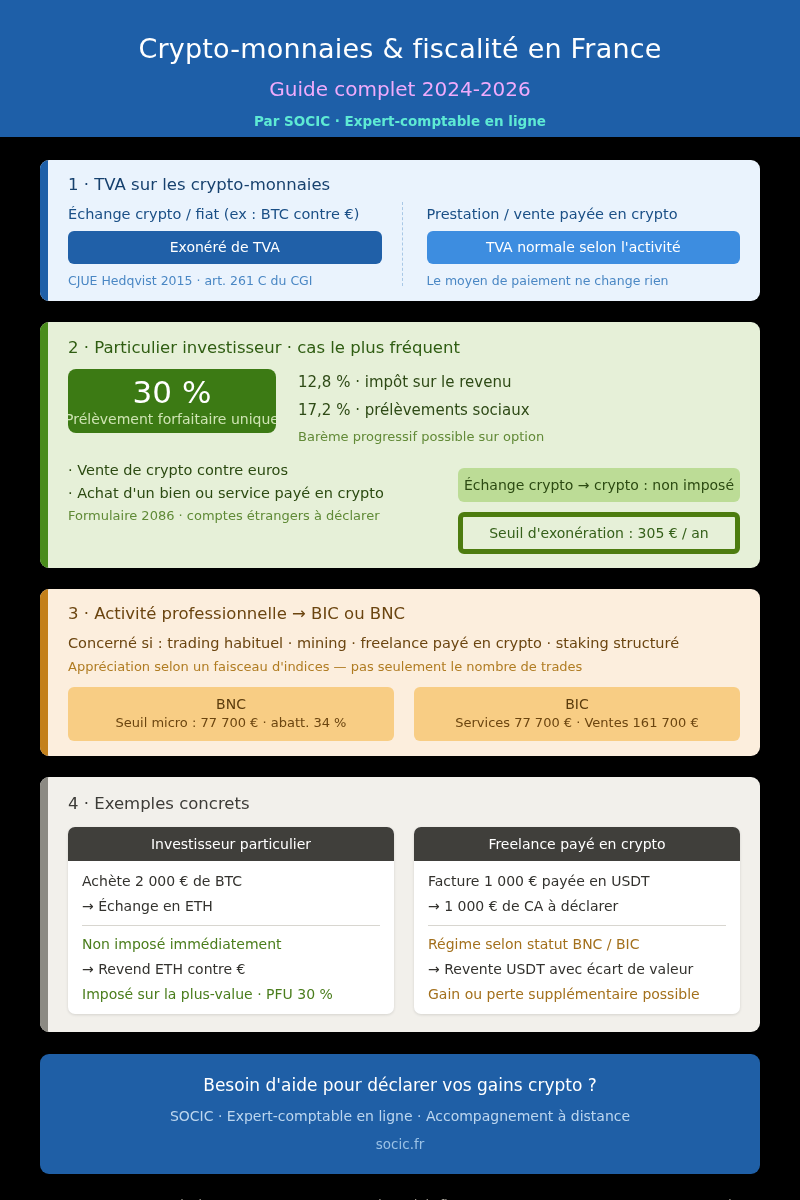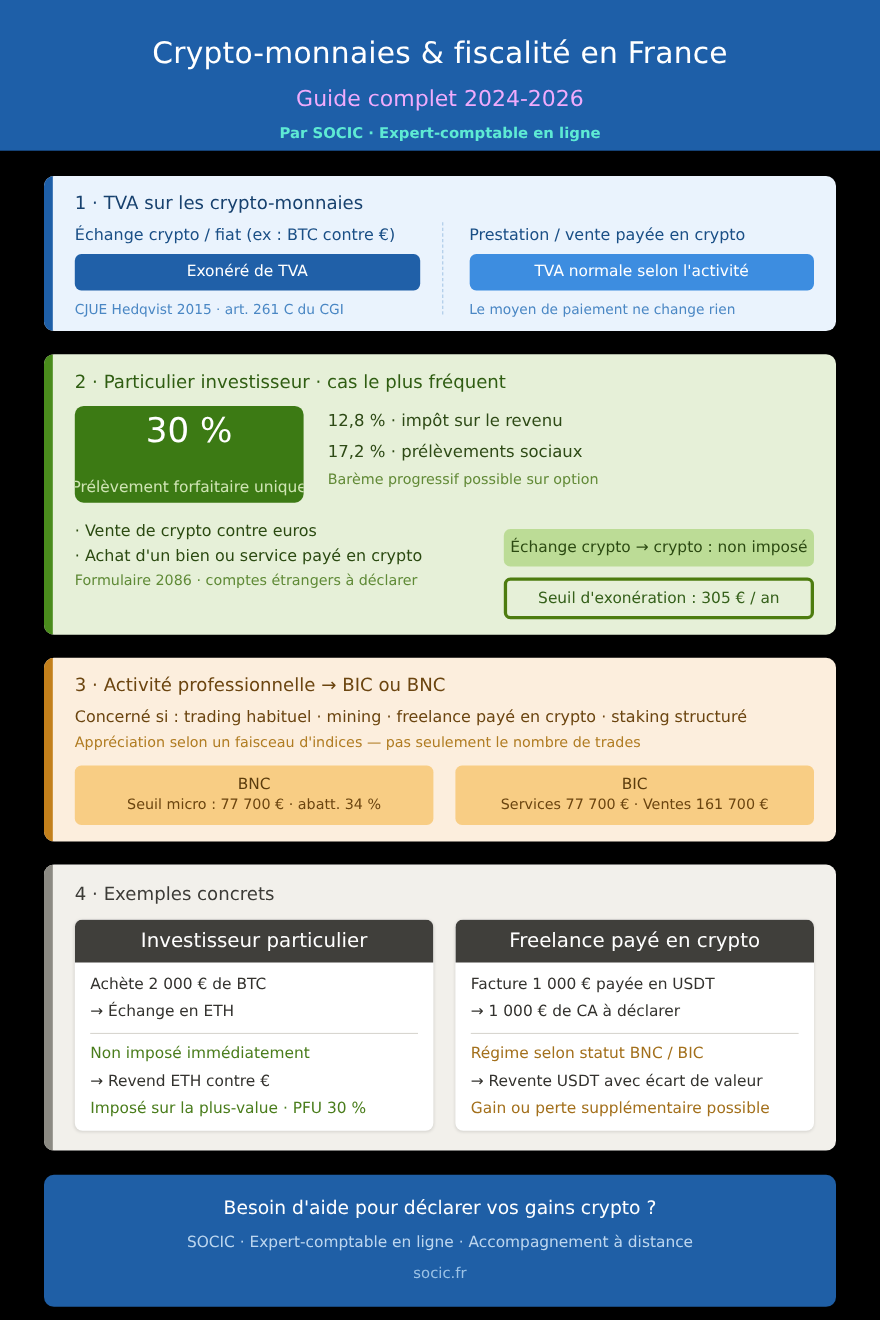--- a/index.html
+++ b/index.html
@@ -118,21 +118,21 @@
 
   .pfu-row {
     display: flex;
     align-items: flex-start;
     gap: 22px;
   }
   .pfu-box {
     background: #3c7a14;
     border-radius: 8px;
     width: 208px;
-    height: 88px;
+    height: 64px;
     flex: 0 0 208px;
     position: relative;
     overflow: hidden;
   }
   .pfu-pct {
     position: absolute;
     top: 8px; left: 0; right: 0;
     text-align: center;
     color: #ffffff;
     font-size: 31px;
@@ -192,21 +192,21 @@
     border-radius: 6px;
     color: #2c4a12;
     font-size: 14px;
     text-align: center;
     padding: 9px 6px;
     white-space: nowrap;
     overflow: hidden;
   }
   .badge-outline {
     background: transparent;
-    border: 3px solid #4d7c0f;
+    border: 5px solid #4d7c0f;
     border-radius: 6px;
     color: #35601a;
     font-size: 14px;
     text-align: center;
     padding: 8px 6px;
     margin-top: 10px;
     white-space: nowrap;
   }
 
   
@@ -253,21 +253,21 @@
   .ex-card {
     flex: 1 1 0;
     background: #ffffff;
     border-radius: 7px;
     overflow: hidden;
     box-shadow: 0 1px 3px rgba(0,0,0,0.12);
   }
   .ex-head {
     background: #403f3b;
     color: #ffffff;
-    font-size: 18px;
+    font-size: 14px;
     text-align: center;
     padding: 9px 6px;
   }
   .ex-body { padding: 12px 14px 12px 14px; }
   .ex-line {
     font-size: 14px;
     color: #33322e;
     margin-bottom: 9px;
   }
   .ex-sep {

